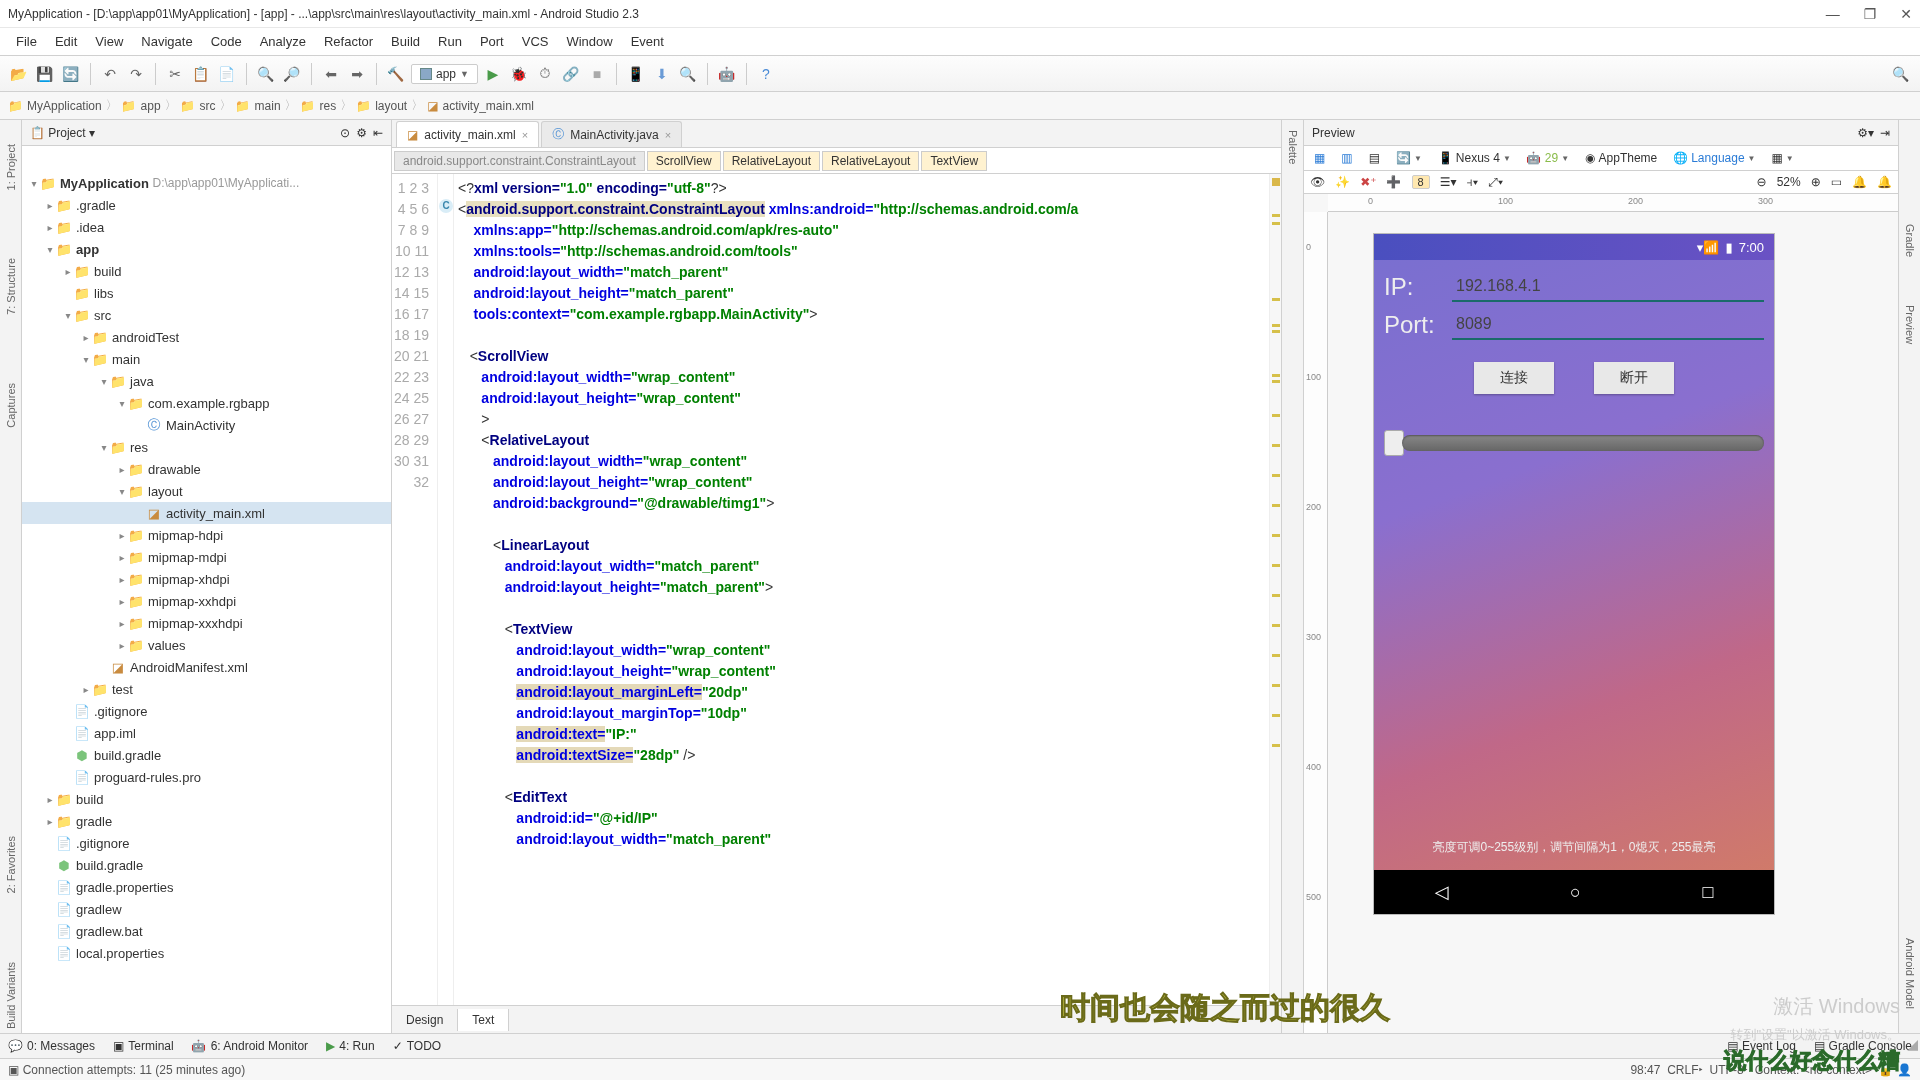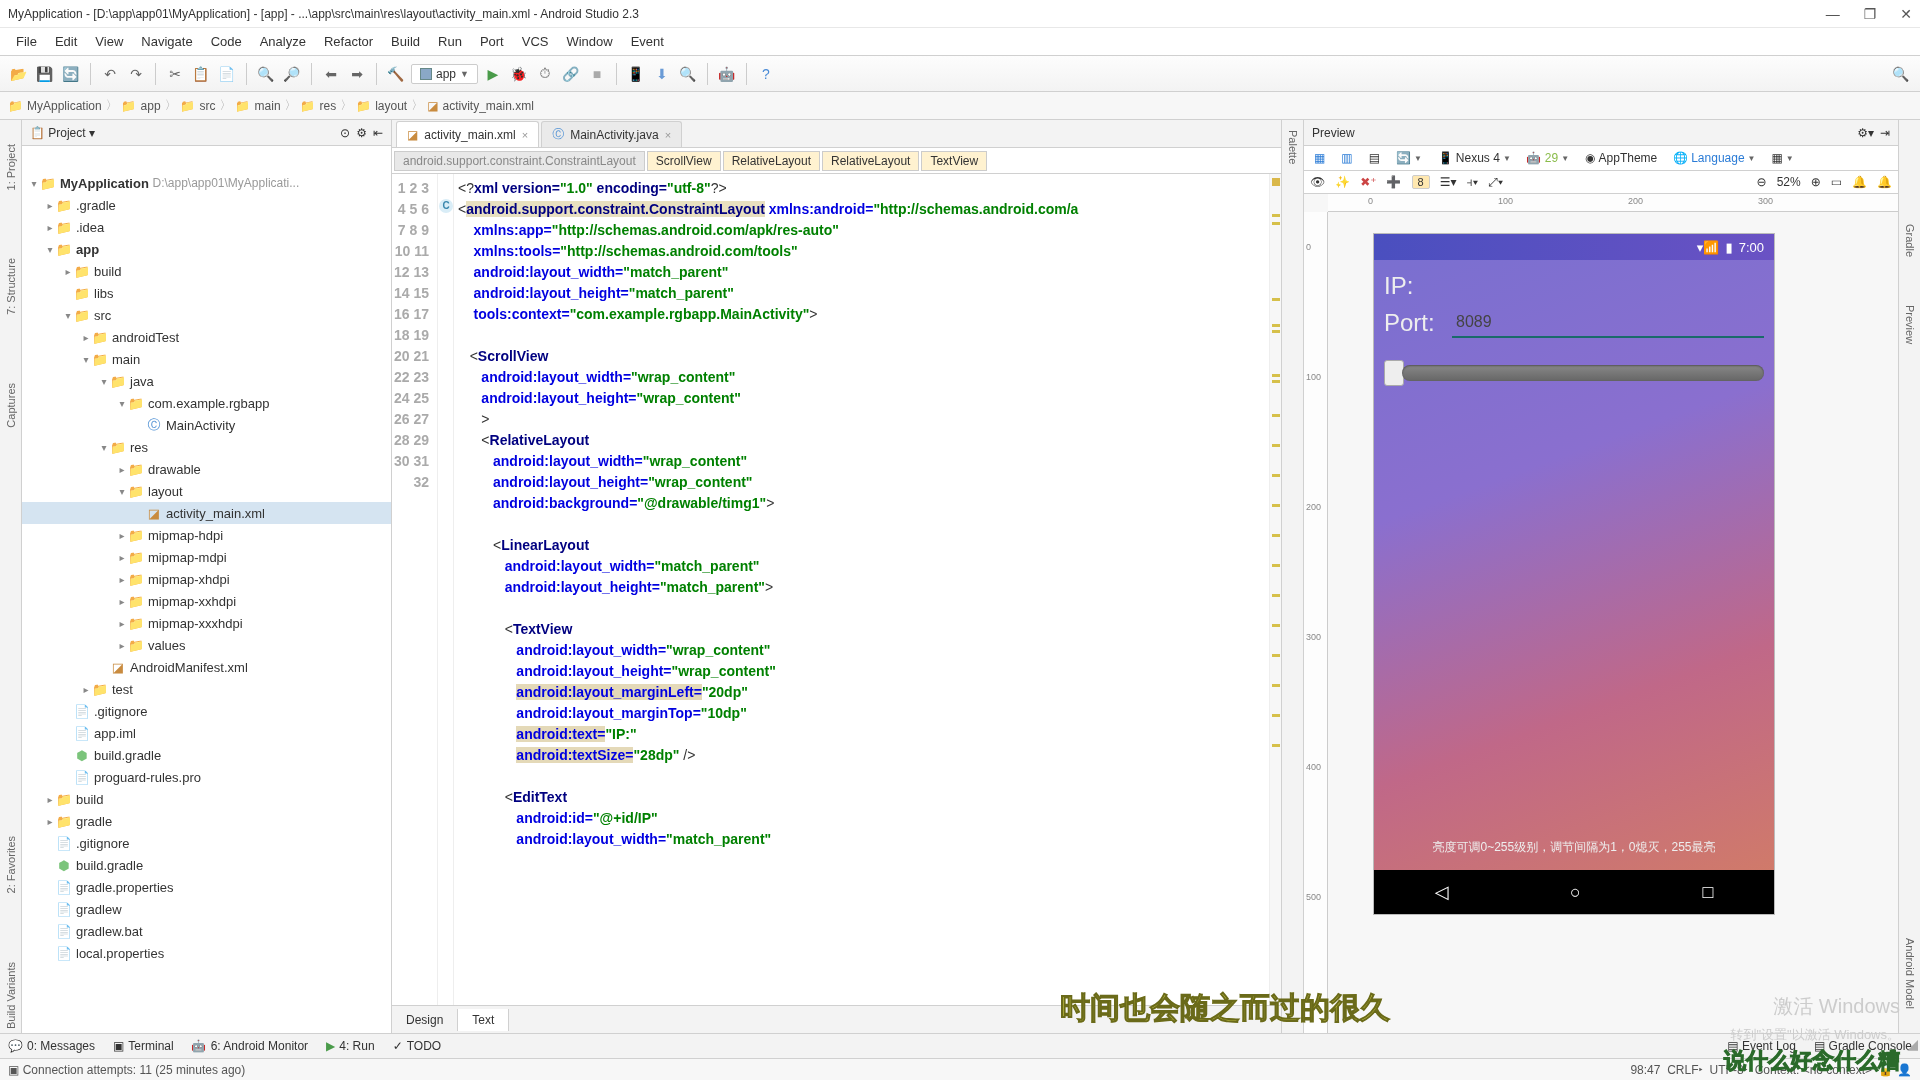--- a/index.html
+++ b/index.html
@@ -39,21 +39,21 @@
 .editor-area { flex:1; min-width:400px; display:flex; flex-direction:column; }
 .editor-tabs { height:28px; display:flex; align-items:flex-end; background:#f3f3f3; border-bottom:1px solid #d0d0d0; padding-left:4px; }
 .etab { height:26px; display:flex; align-items:center; padding:0 10px; gap:6px; font-size:12px; border:1px solid #d0d0d0; border-bottom:none; background:#eaeaea; margin-right:2px; border-radius:3px 3px 0 0; }
 .etab.active { background:#fff; }
 .etab .close { color:#999; font-size:11px; }
 .breadcrumb-editor { height:26px; display:flex; align-items:center; font-family:Consolas,monospace; font-size:12px; border-bottom:1px solid #d0d0d0; }
 .bc-item { padding:2px 8px; border:1px solid #ccc; margin:2px 0 2px 2px; background:#f7f7f7; color:#888;}
 .bc-item.hl { background:#fff2d0; color:#333; }
 .bc-item.first { background:#e8e8e8; color:#888; }
 .code-wrap { flex:1; display:flex; overflow:hidden; position:relative; font-family:Consolas,Menlo,monospace; font-size:14px; line-height:21px; }
-.gutter-num { width:46px; text-align:right; color:#aaa; padding:4px 8px 4px 0; background:#fff; border-right:1px solid #eee; user-select:none;font-weight:bold;}
+.gutter-num { width:46px; text-align:right; color:#aaa; padding:4px 8px 4px 0; background:#fff; border-right:1px solid #eee; user-select:none;}
 .gutter-mark { width:16px; background:#fff; border-right:1px solid #eee; position:relative;}
 .c-mark { position:absolute; top:25px; left:1px; width:14px; height:14px; border-radius:50%; background:#d9edf7; color:#3a87ad; font-size:10px; font-weight:bold; text-align:center; line-height:14px; }
 .code { flex:1; padding:4px 0 4px 4px; white-space:pre; overflow:auto; }
 .error-strip { width:12px; background:#f7f7f7; border-left:1px solid #eee; position:relative;}
 .marker { position:absolute; left:2px; width:8px; height:3px; }
 .marker.y { background:#d6c04a; }
 .marker.top { top:4px; width:8px; height:8px; background:#dab84a; }
 .tag { color:#000080; font-weight:bold; }
 .tag-hl { color:#000080; font-weight:bold; background:#e8e0c0; }
 .attr { color:#0000e0; font-weight:bold; }
@@ -583,25 +583,30 @@
         </div>
       <div class="device">
         <div class="phone-status">
             <span>▾📶</span>
             <span>▮</span>
             <span>7:00</span>
           </div>
         <div class="phone-body">
           <div class="form-row">
               <span class="form-label">IP:</span>
+              <input class="form-input" value="192.168.4.1" style="">
             </div>
           <div class="form-row">
               <span class="form-label">Port:</span>
               <input class="form-input" value="8089" style="">
             </div>
+          <div class="btn-row">
+            <button class="pbtn">连接</button>
+            <button class="pbtn">断开</button>
+          </div>
           <div class="slider-wrap">
               <div class="slider-thumb"></div>
               <div class="slider-track"></div>
             </div>
           <div class="hint">亮度可调0~255级别，调节间隔为1，0熄灭，255最亮</div>
         </div>
         <div class="phone-nav">
           <span>◁</span>
           <span>○</span>
           <span>□</span>

